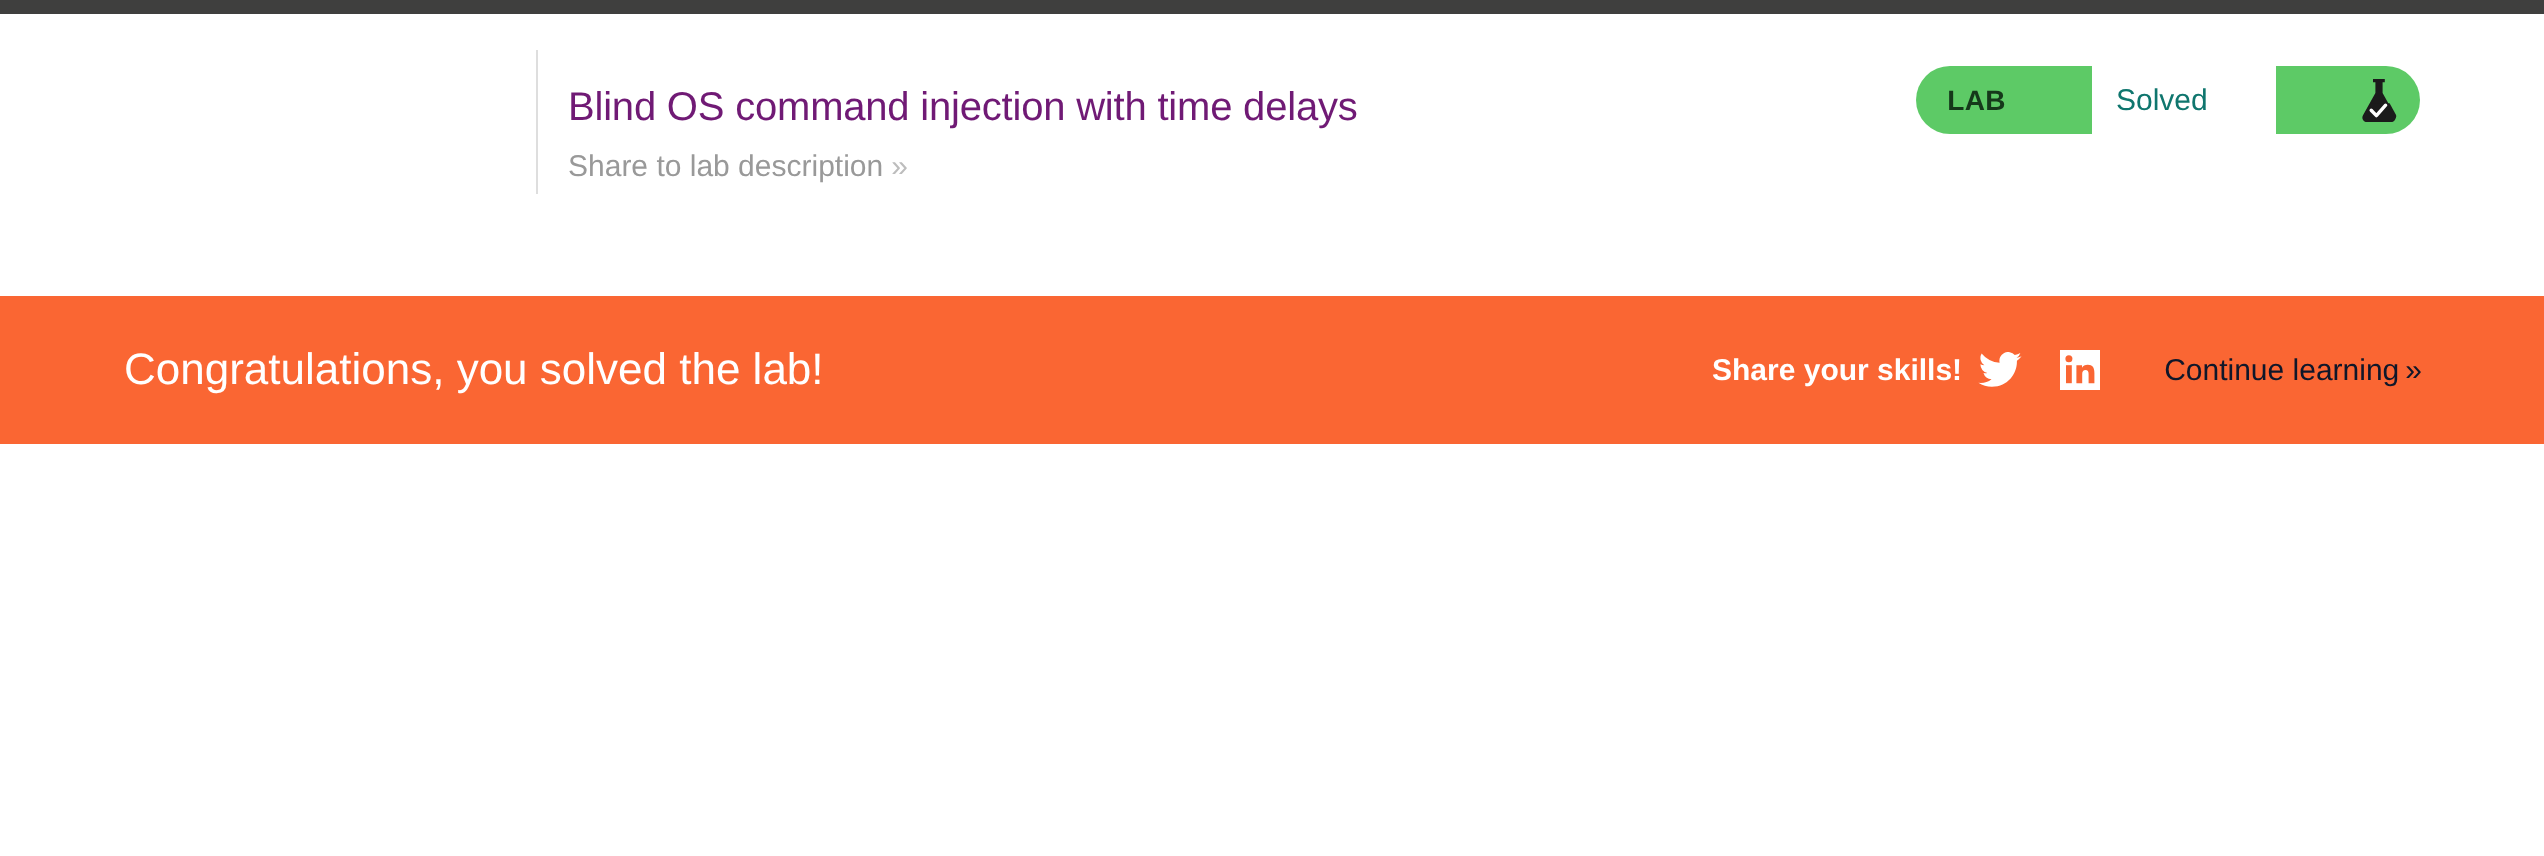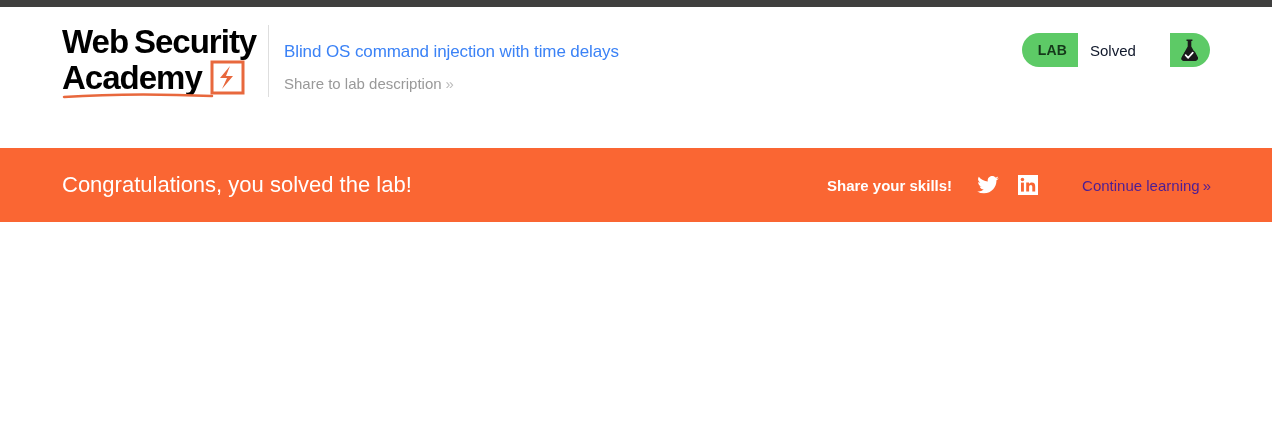--- a/index.html
+++ b/index.html
@@ -42,23 +42,23 @@
     top: 18px;
     width: 1px;
     height: 72px;
     background: #dedede;
   }
 
   .lab-title {
     position: absolute;
     left: 284px;
     top: 19px;
-    font-size: 17px;
+    font-size: 20px;
     line-height: 30px;
-    color: #3b82f6;
+    color: #701a75;
     font-weight: 400;
     letter-spacing: -0.1px;
     white-space: nowrap;
   }
 
   .back-link {
     position: absolute;
     left: 284px;
     top: 66px;
     font-size: 15px;
@@ -79,39 +79,40 @@
     position: absolute;
     right: 62px;
     top: 26px;
     height: 34px;
     display: flex;
     align-items: stretch;
     border-radius: 17px;
     overflow: hidden;
     background: #5dca66;
     min-width: 184px;
+    gap: 32px;
   }
   .lab-status-tag {
     display: flex;
     align-items: center;
     justify-content: center;
     padding: 0 11px 0 16px;
     font-size: 14px;
     font-weight: bold;
     color: #15381a;
     letter-spacing: 0.2px;
   }
   .lab-status-value {
     flex: 1 1 auto;
     background: #ffffff;
     display: flex;
     align-items: center;
     padding: 0 12px;
     font-size: 15px;
-    color: #0f172a;
+    color: #0f766e;
     min-width: 92px;
   }
   .lab-status-icon {
     width: 40px;
     display: flex;
     align-items: center;
     justify-content: center;
   }
 
   
@@ -136,37 +137,37 @@
     right: 62px;
     display: flex;
     align-items: center;
     gap: 0px;
     height: 100%;
   }
   .share-label {
     font-size: 15px;
     font-weight: bold;
     color: #ffffff;
-    margin-right: 22px;
+    margin-right: 5px;
     white-space: nowrap;
   }
   .social-icon {
     display: flex;
     align-items: center;
     justify-content: center;
     width: 28px;
     height: 24px;
     margin-right: 12px;
   }
   .continue-link {
     font-size: 15px;
-    color: #4c1d95;
+    color: #0f172a;
     text-decoration: none;
     white-space: nowrap;
-    margin-left: 28px;
+    margin-left: 16px;
   }
   .continue-link .chev {
     margin-left: 3px;
     letter-spacing: -1px;
   }
 
   
   .page-body {
     width: 100%;
     background: #ffffff;
@@ -174,32 +175,20 @@
     height: 223px;
   }
 </style>
 </head>
 <body>
 
 <div class="top-strip"></div>
 
 <header class="academy-header">
 
-  <a class="logo-block" href="#">
-    <svg class="logo-svg" width="205" height="82" viewBox="0 0 205 82" xmlns="http://www.w3.org/2000/svg">
-      <text x="0" y="32" font-family="Liberation Sans, sans-serif" font-size="33" font-weight="bold" fill="#000000" letter-spacing="-1">Web</text>
-      <text x="72" y="32" font-family="Liberation Sans, sans-serif" font-size="33" font-weight="bold" fill="#000000" letter-spacing="-1">Security</text>
-      <text x="0" y="68" font-family="Liberation Sans, sans-serif" font-size="33" font-weight="bold" fill="#000000" letter-spacing="-1">Academy</text>
-
-      <rect x="150" y="41" width="31" height="31" fill="none" stroke="#e8683d" stroke-width="3"></rect>
-      <path d="M168 45 L158 57 L165 57 L160 68 L171 55 L164 55 Z" fill="#e8683d"></path>
-
-      <path d="M2 76 C 45 73, 105 73, 150 75" fill="none" stroke="#e8683d" stroke-width="2.5" stroke-linecap="round"></path>
-    </svg>
-  </a>
 
   <div class="header-divider"></div>
 
   <h1 class="lab-title">Blind OS command injection with time delays</h1>
 
   <a class="back-link" href="#">
     <span>Share to lab description</span><span class="chev">»</span>
   </a>
 
   <div class="lab-status">

